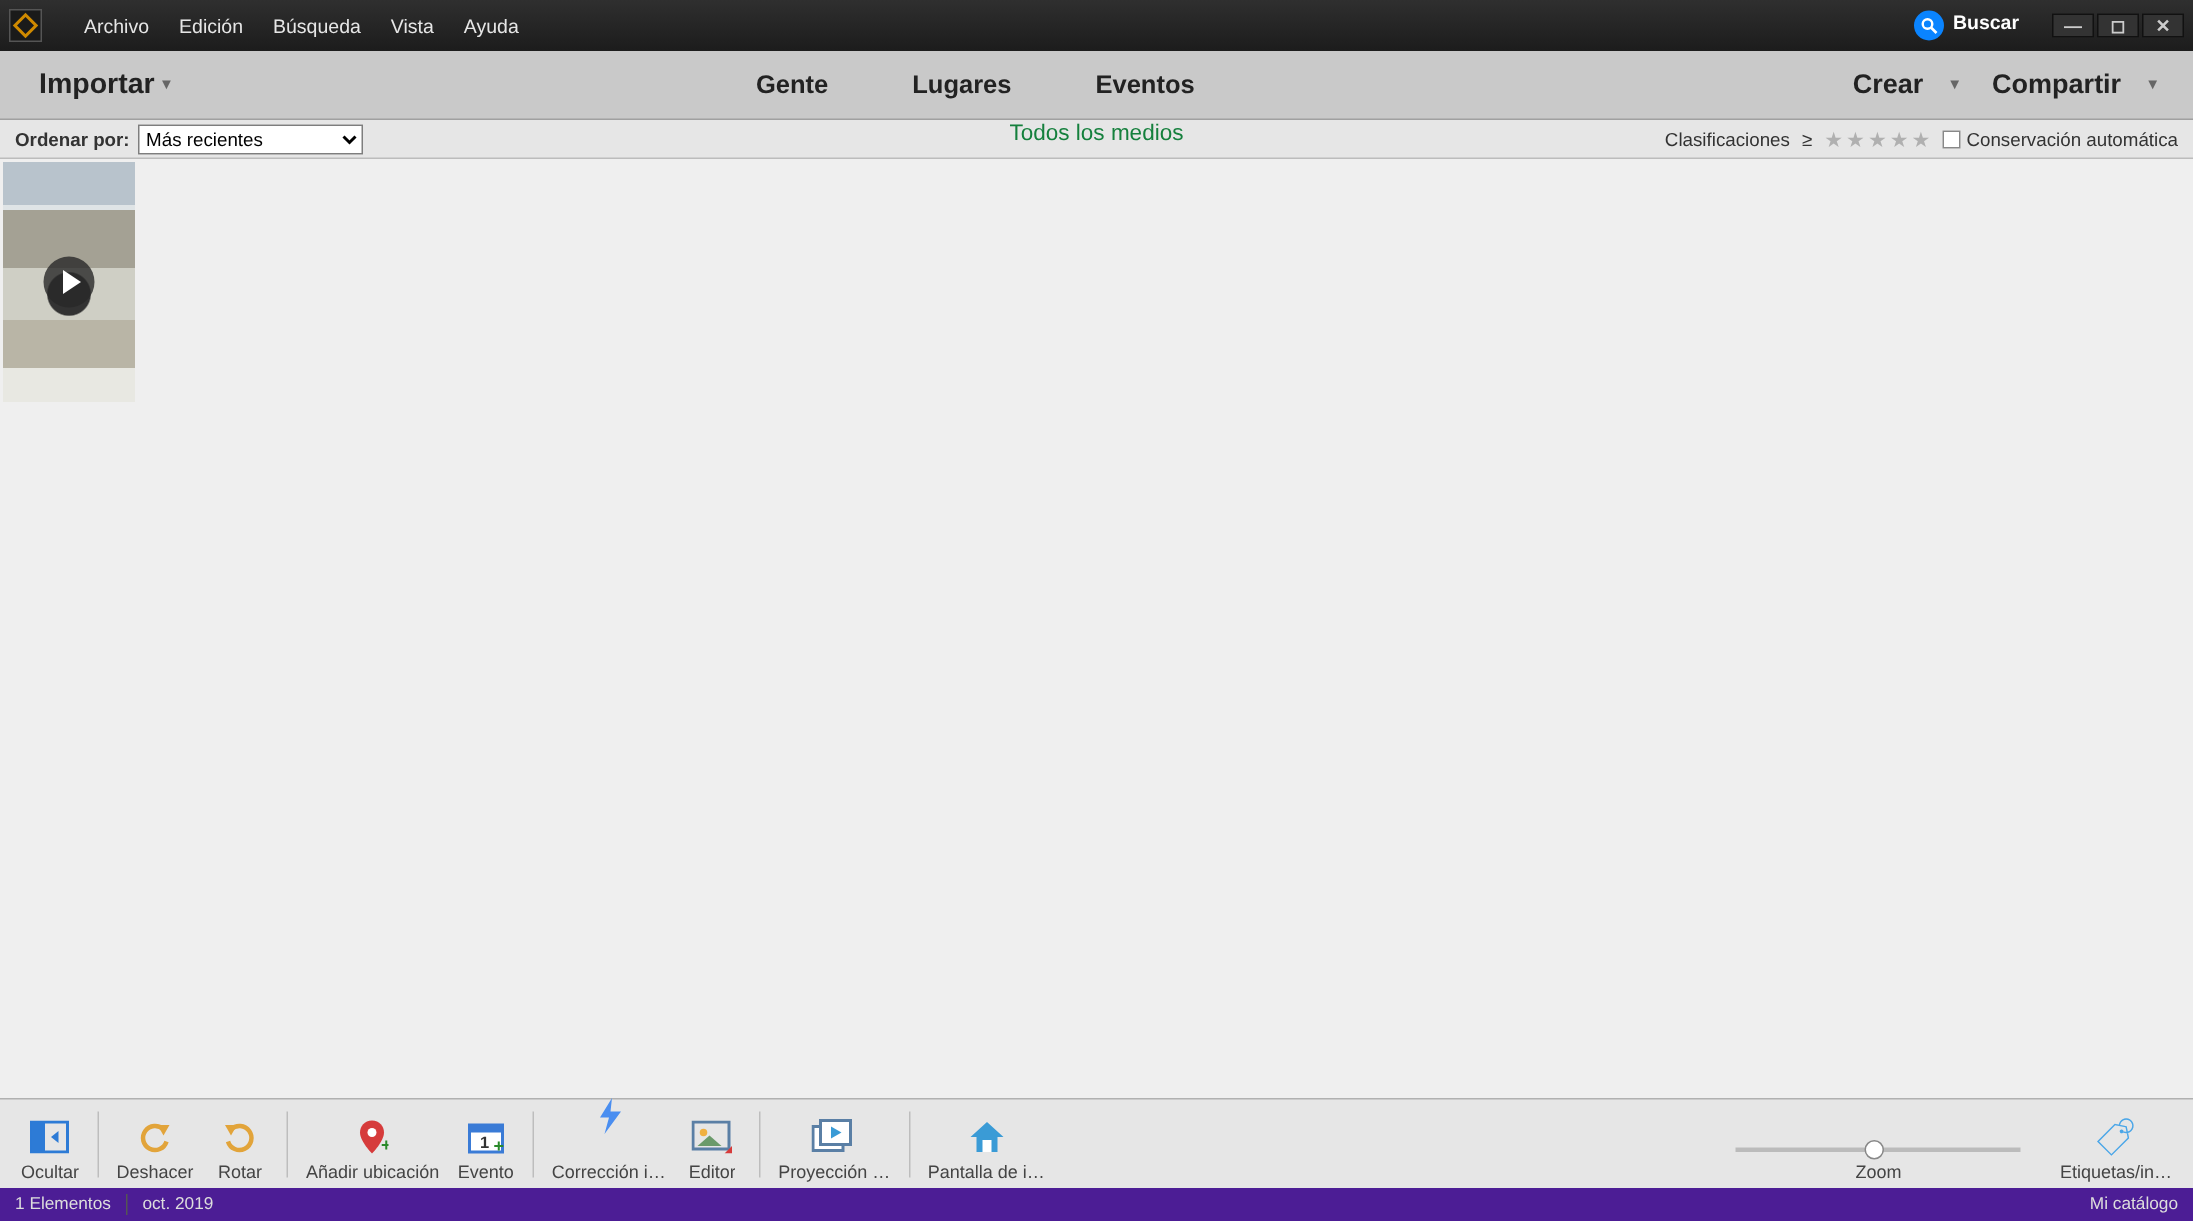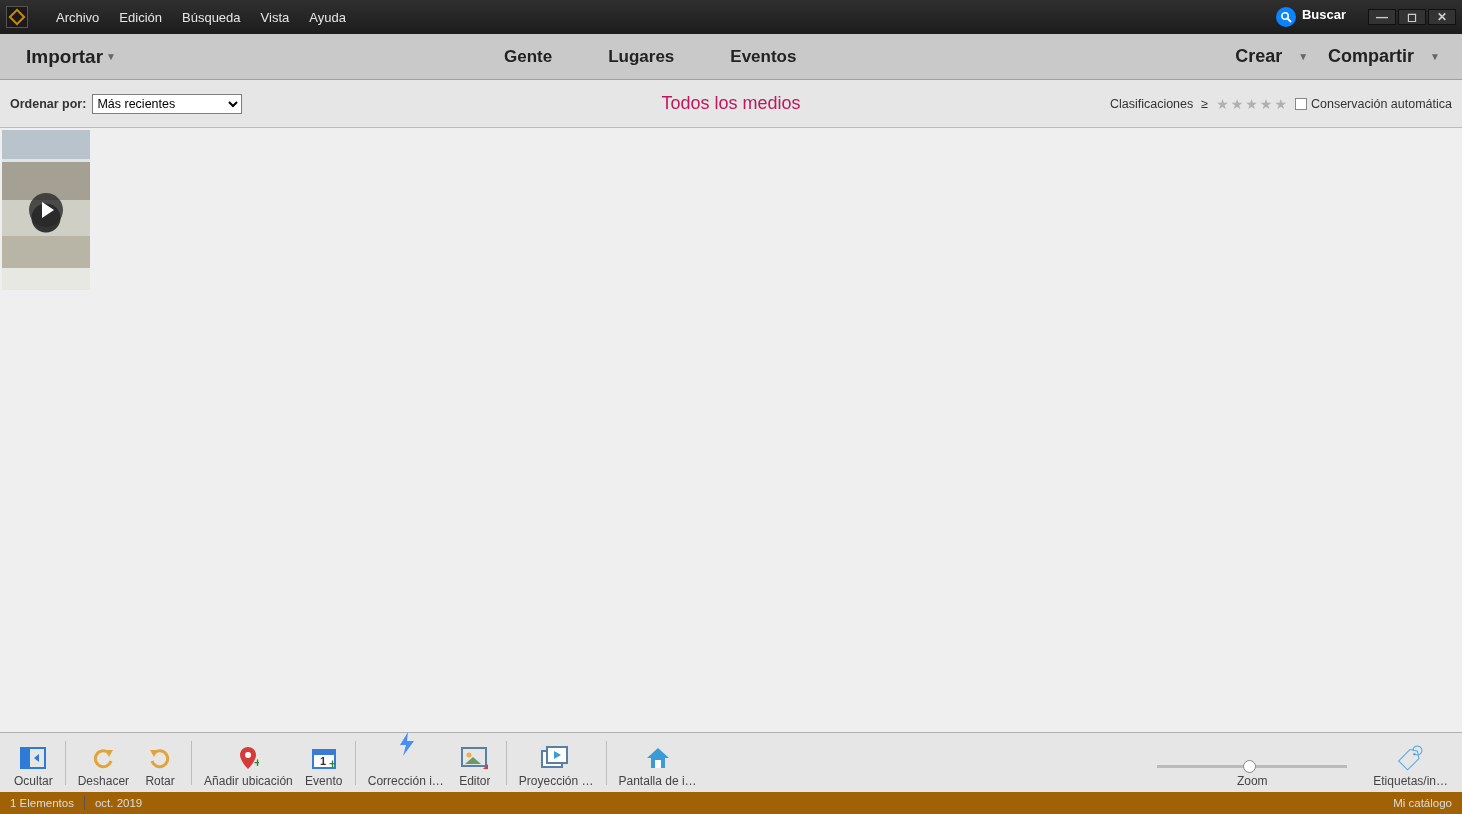--- a/index.html
+++ b/index.html
@@ -147,34 +147,34 @@
   }
   .picture-icon {
     width:16px;height:12px;background:#ffe06a;border:1px solid #b8962a;position:relative;
   }
   .picture-icon:after{content:"";position:absolute;left:2px;top:2px;width:10px;height:6px;background:linear-gradient(135deg,#6aa3ff 50%,#5b8 50%);}
 
   .main-area {
     flex:1;display:flex;flex-direction:column;min-width:0;
   }
   .filterbar {
-    height:48px;
+    height:26px;
     background:#e6e6e6;
     border-bottom:1px solid #bcbcbc;
-    display:flex;align-items:center;
+    display:flex;
     padding:0 10px;
     gap:10px;
     font-size:12.5px;
     color:#333;
   }
   .fb-label { font-weight:bold; }
   .fb-select {
     border:1px solid #7e7e7e;background:#fff;font-size:12.5px;height:20px;width:150px;
   }
-  .fb-center { position:absolute;left:50%;transform:translateX(-50%);color:#be185d;font-size:18px; }
+  .fb-center { position:absolute;left:50%;transform:translateX(-50%);color:#15803d;font-size:15px; }
   .fb-left { display:flex;align-items:center;gap:6px; }
   .fb-right { margin-left:auto;display:flex;align-items:center;gap:8px; }
   .stars { display:flex;gap:2px;color:#b0b0b0; }
   .star { font-size:14px;cursor:pointer; }
   .chk { width:12px;height:12px;border:1px solid #888;background:#fff;display:inline-block;vertical-align:middle;cursor:pointer;}
   .filterbar-wrap { position:relative; }
 
   .grid-area {
     flex:1;background:#efefef;padding:2px;overflow:auto;
     display:flex;align-items:flex-start;
@@ -213,21 +213,21 @@
   .bb-right { margin-left:auto;display:flex;align-items:flex-end;gap:20px; }
   .zoom-group { display:flex;flex-direction:column;align-items:center;gap:6px; }
   .slider { width:190px;height:3px;background:#bbb;position:relative; }
   .slider-thumb { position:absolute;top:-5px;left:45%;width:13px;height:13px;border-radius:50%;background:#fff;border:1px solid #888;cursor:pointer; }
   .tag-icon { color:#4aa6e8;font-size:24px;transform:rotate(90deg); }
 
   svg { display:block; }
 
   
   .statusbar {
-    height:22px;background:#a16207;color:#ddd;font-size:11.5px;
+    height:22px;background:#4c1d95;color:#ddd;font-size:11.5px;
     display:flex;align-items:center;padding:0 10px;gap:10px;
   }
   .status-sep { width:1px;height:14px;background:#555; }
   .status-right { margin-left:auto; }
 </style>
 </head>
 <body>
 
 <div class="menubar">
   <div class="app-icon">

